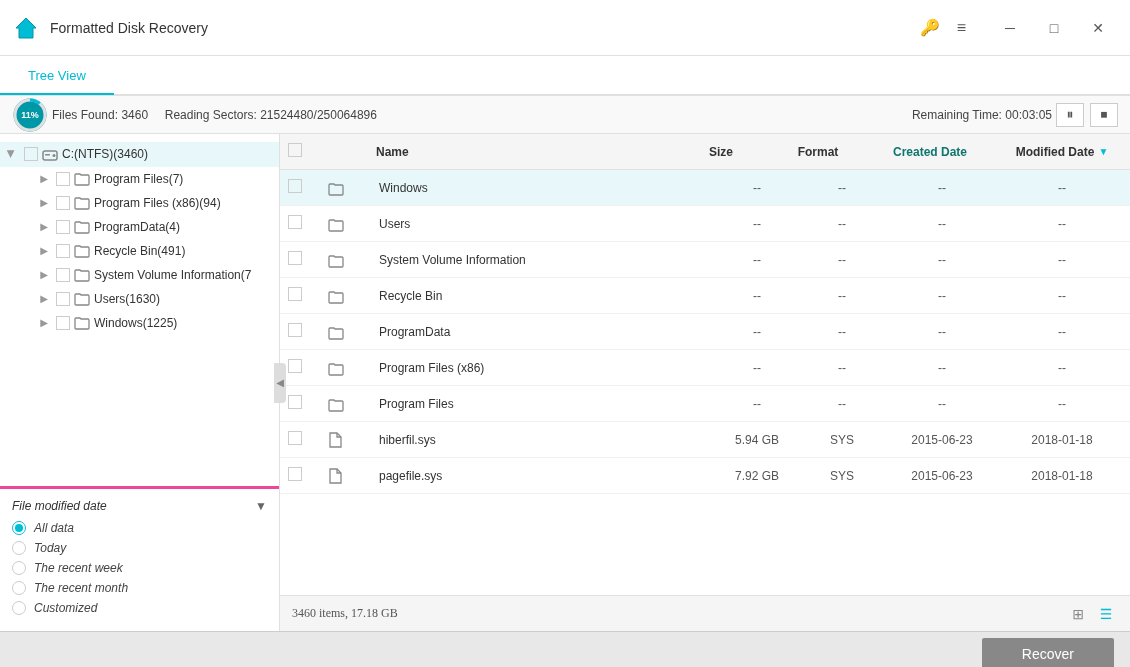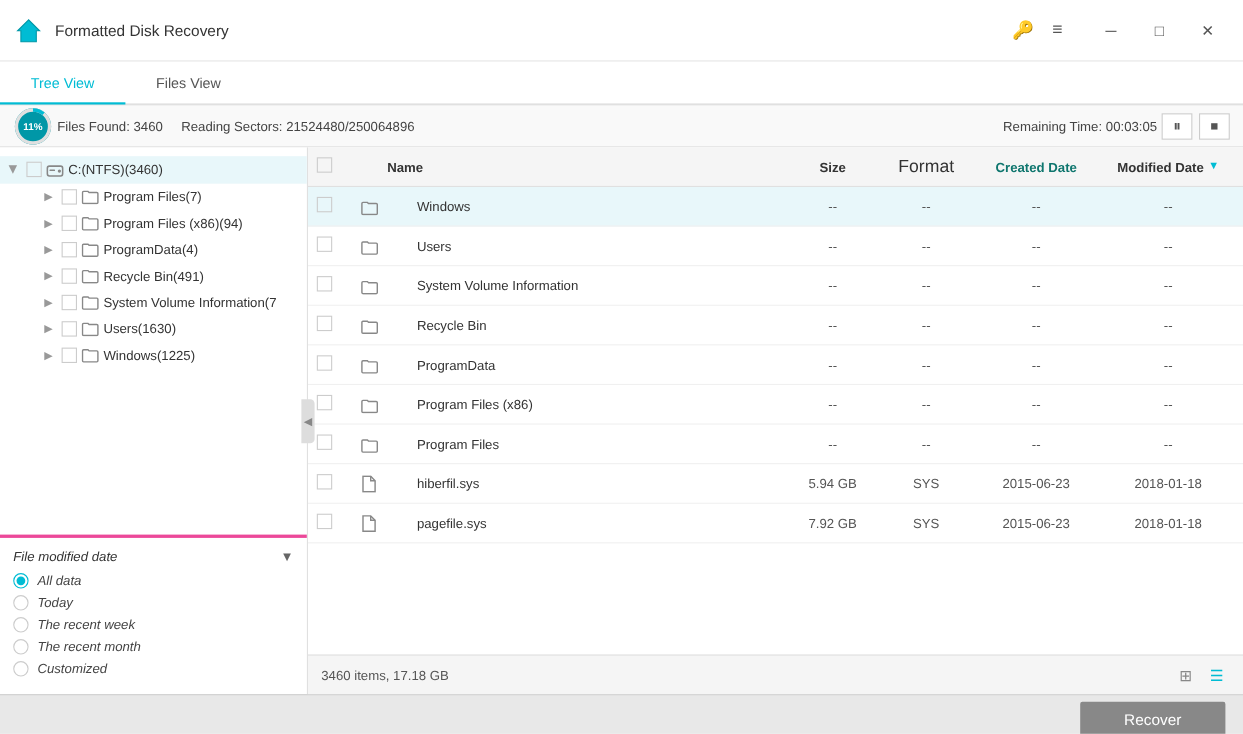--- a/index.html
+++ b/index.html
@@ -72,27 +72,27 @@
     .filter-option { display: flex; align-items: center; gap: 8px; margin-bottom: 6px; cursor: pointer; }
     .radio-circle { width: 14px; height: 14px; border-radius: 50%; border: 1px solid #ccc; display: flex; align-items: center; justify-content: center; flex-shrink: 0; }
     .radio-circle.checked { border-color: #00bcd4; }
     .radio-inner { width: 8px; height: 8px; border-radius: 50%; background: #00bcd4; }
     .filter-label { font-size: 12px; color: #444; }
 
     
     .content { flex: 1; display: flex; flex-direction: column; background: #fff; }
     .table-header {
       display: flex; align-items: center; height: 36px; background: #f5f5f5;
-      border-bottom: 1px solid #e0e0e0; padding: 0 8px;
+      border-bottom: 1px solid #e0e0e0; padding: 0 8px; gap: 12px;
     }
     .col-check { width: 40px; flex-shrink: 0; }
     .col-icon { width: 24px; flex-shrink: 0; }
     .col-name { flex: 1; font-size: 12px; color: #333; font-weight: 600; }
     .col-size { width: 90px; text-align: center; font-size: 12px; color: #333; font-weight: 600; }
-    .col-format { width: 80px; text-align: center; font-size: 16px; color: #333; font-weight: 400; }
+    .col-format { width: 80px; text-align: center; font-size: 12px; color: #333; font-weight: 700; }
     .col-created { width: 120px; text-align: center; font-size: 12px; color: #0f766e; font-weight: 600; }
     .col-modified { width: 120px; text-align: center; font-size: 12px; color: #333; font-weight: 600; display: flex; align-items: center; justify-content: center; gap: 4px; }
     .sort-arrow { color: #00bcd4; font-size: 10px; }
 
     .table-body { flex: 1; overflow-y: auto; }
     .table-row {
       display: flex; align-items: center; height: 36px; border-bottom: 1px solid #f0f0f0;
       padding: 0 8px;
     }
     .table-row.highlighted { background: #e8f7fa; }
@@ -103,21 +103,21 @@
     .row-size { width: 90px; text-align: center; font-size: 12px; color: #555; }
     .row-format { width: 80px; text-align: center; font-size: 12px; color: #555; }
     .row-created { width: 120px; text-align: center; font-size: 12px; color: #555; }
     .row-modified { width: 120px; text-align: center; font-size: 12px; color: #555; }
 
     
     .bottom-bar {
       display: flex; align-items: center; height: 36px; background: #f5f5f5;
       border-top: 1px solid #e0e0e0; padding: 0 12px;
     }
-    .bottom-info { flex: 1; font-size: 12px; color: #555; }
+    .bottom-info { flex: 1; font-size: 12px; color: #555; font-family: Liberation Serif, serif; }
     .bottom-view-btns { display: flex; gap: 4px; }
     .view-btn { width: 24px; height: 24px; display: flex; align-items: center; justify-content: center; cursor: pointer; color: #888; font-size: 14px; }
     .view-btn.active { color: #00bcd4; }
 
     
     .recover-bar {
       height: 44px; background: #e8e8e8; display: flex; align-items: center;
       justify-content: flex-end; padding: 0 16px; border-top: 1px solid #ccc;
     }
     .recover-btn {
@@ -153,21 +153,20 @@
     <div class="win-controls">
       <div class="win-btn">─</div>
       <div class="win-btn">□</div>
       <div class="win-btn close">✕</div>
     </div>
   </div>
 </div>
 
 <div class="tabbar">
   <div class="tab active">Tree View</div>
-  <div class="tab">Files View</div>
 </div>
 
 <div class="statusbar">
   <div class="progress-circle">
     <svg class="progress-svg" viewBox="0 0 36 36">
       <circle cx="18" cy="18" r="15" fill="#0097a7" stroke="#0097a7" stroke-width="3"></circle>
       <circle cx="18" cy="18" r="15" fill="none" stroke="#e0e0e0" stroke-width="3" stroke-dasharray="94.2 94.2" stroke-dashoffset="0" transform="rotate(-90 18 18)"></circle>
       <circle cx="18" cy="18" r="15" fill="none" stroke="#00bcd4" stroke-width="3" stroke-dasharray="10.4 83.8" stroke-dashoffset="0" transform="rotate(-90 18 18)"></circle>
     </svg>
     <div class="progress-label">11%</div>

